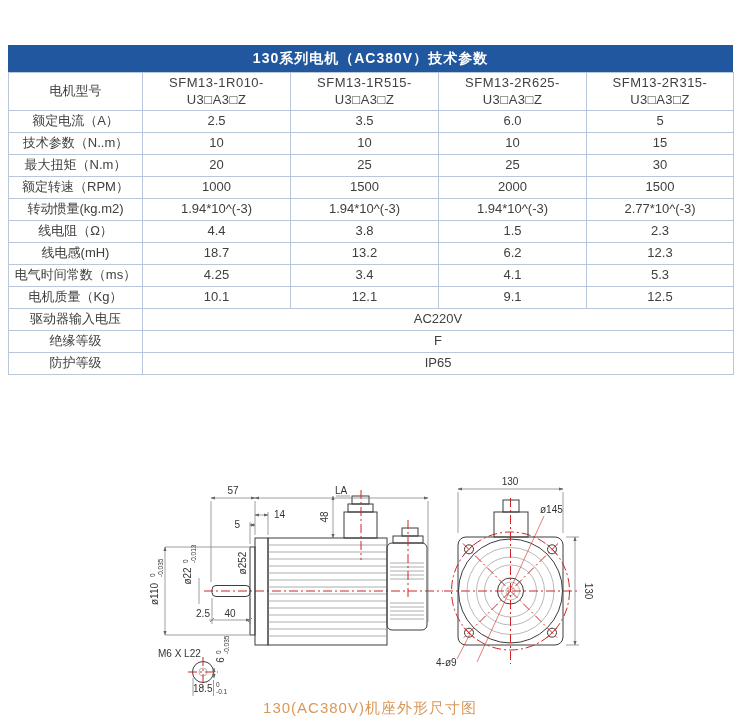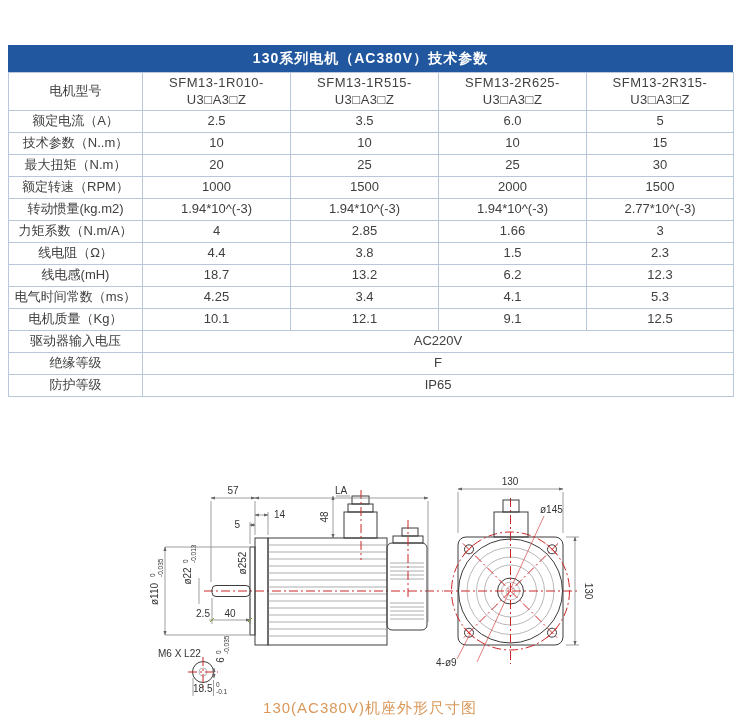--- a/index.html
+++ b/index.html
@@ -82,27 +82,20 @@
           <td>1500</td>
         </tr>
         <tr>
           <td class="lbl">转动惯量(kg.m2)</td>
           <td>1.94*10^(-3)</td>
           <td>1.94*10^(-3)</td>
           <td>1.94*10^(-3)</td>
           <td>2.77*10^(-3)</td>
         </tr>
         <tr>
-          <td class="lbl">力矩系数（N.m/A）</td>
-          <td>4</td>
-          <td>2.85</td>
-          <td>1.66</td>
-          <td>3</td>
-        </tr>
-        <tr>
           <td class="lbl">线电阻（Ω）</td>
           <td>4.4</td>
           <td>3.8</td>
           <td>1.5</td>
           <td>2.3</td>
         </tr>
         <tr>
           <td class="lbl">线电感(mH)</td>
           <td>18.7</td>
           <td>13.2</td>

